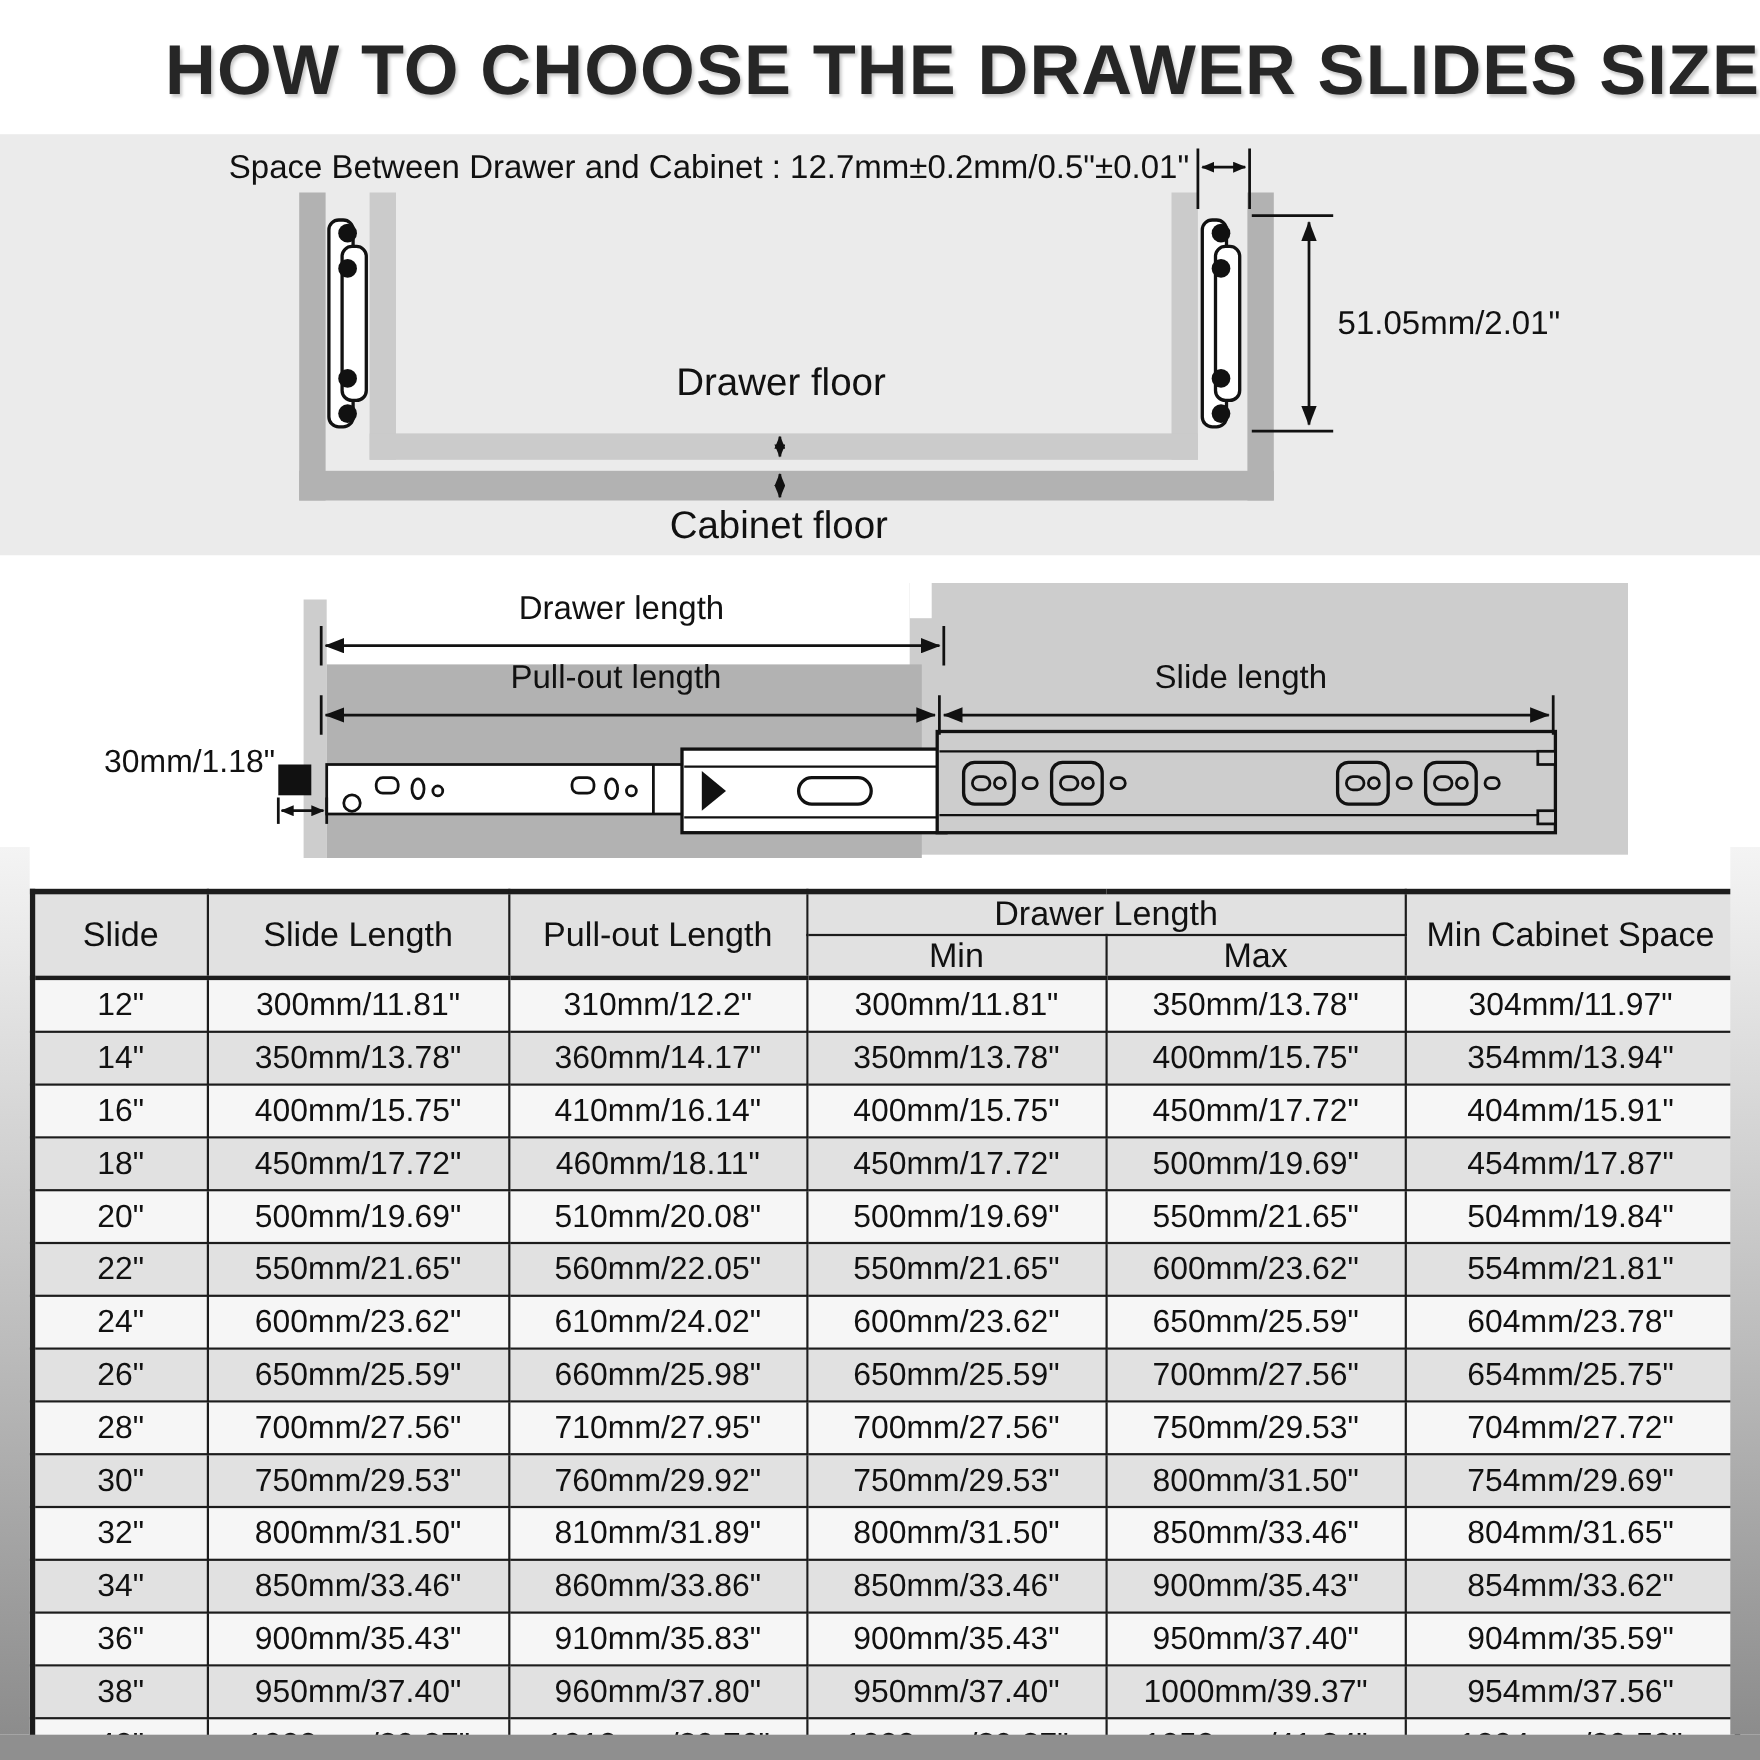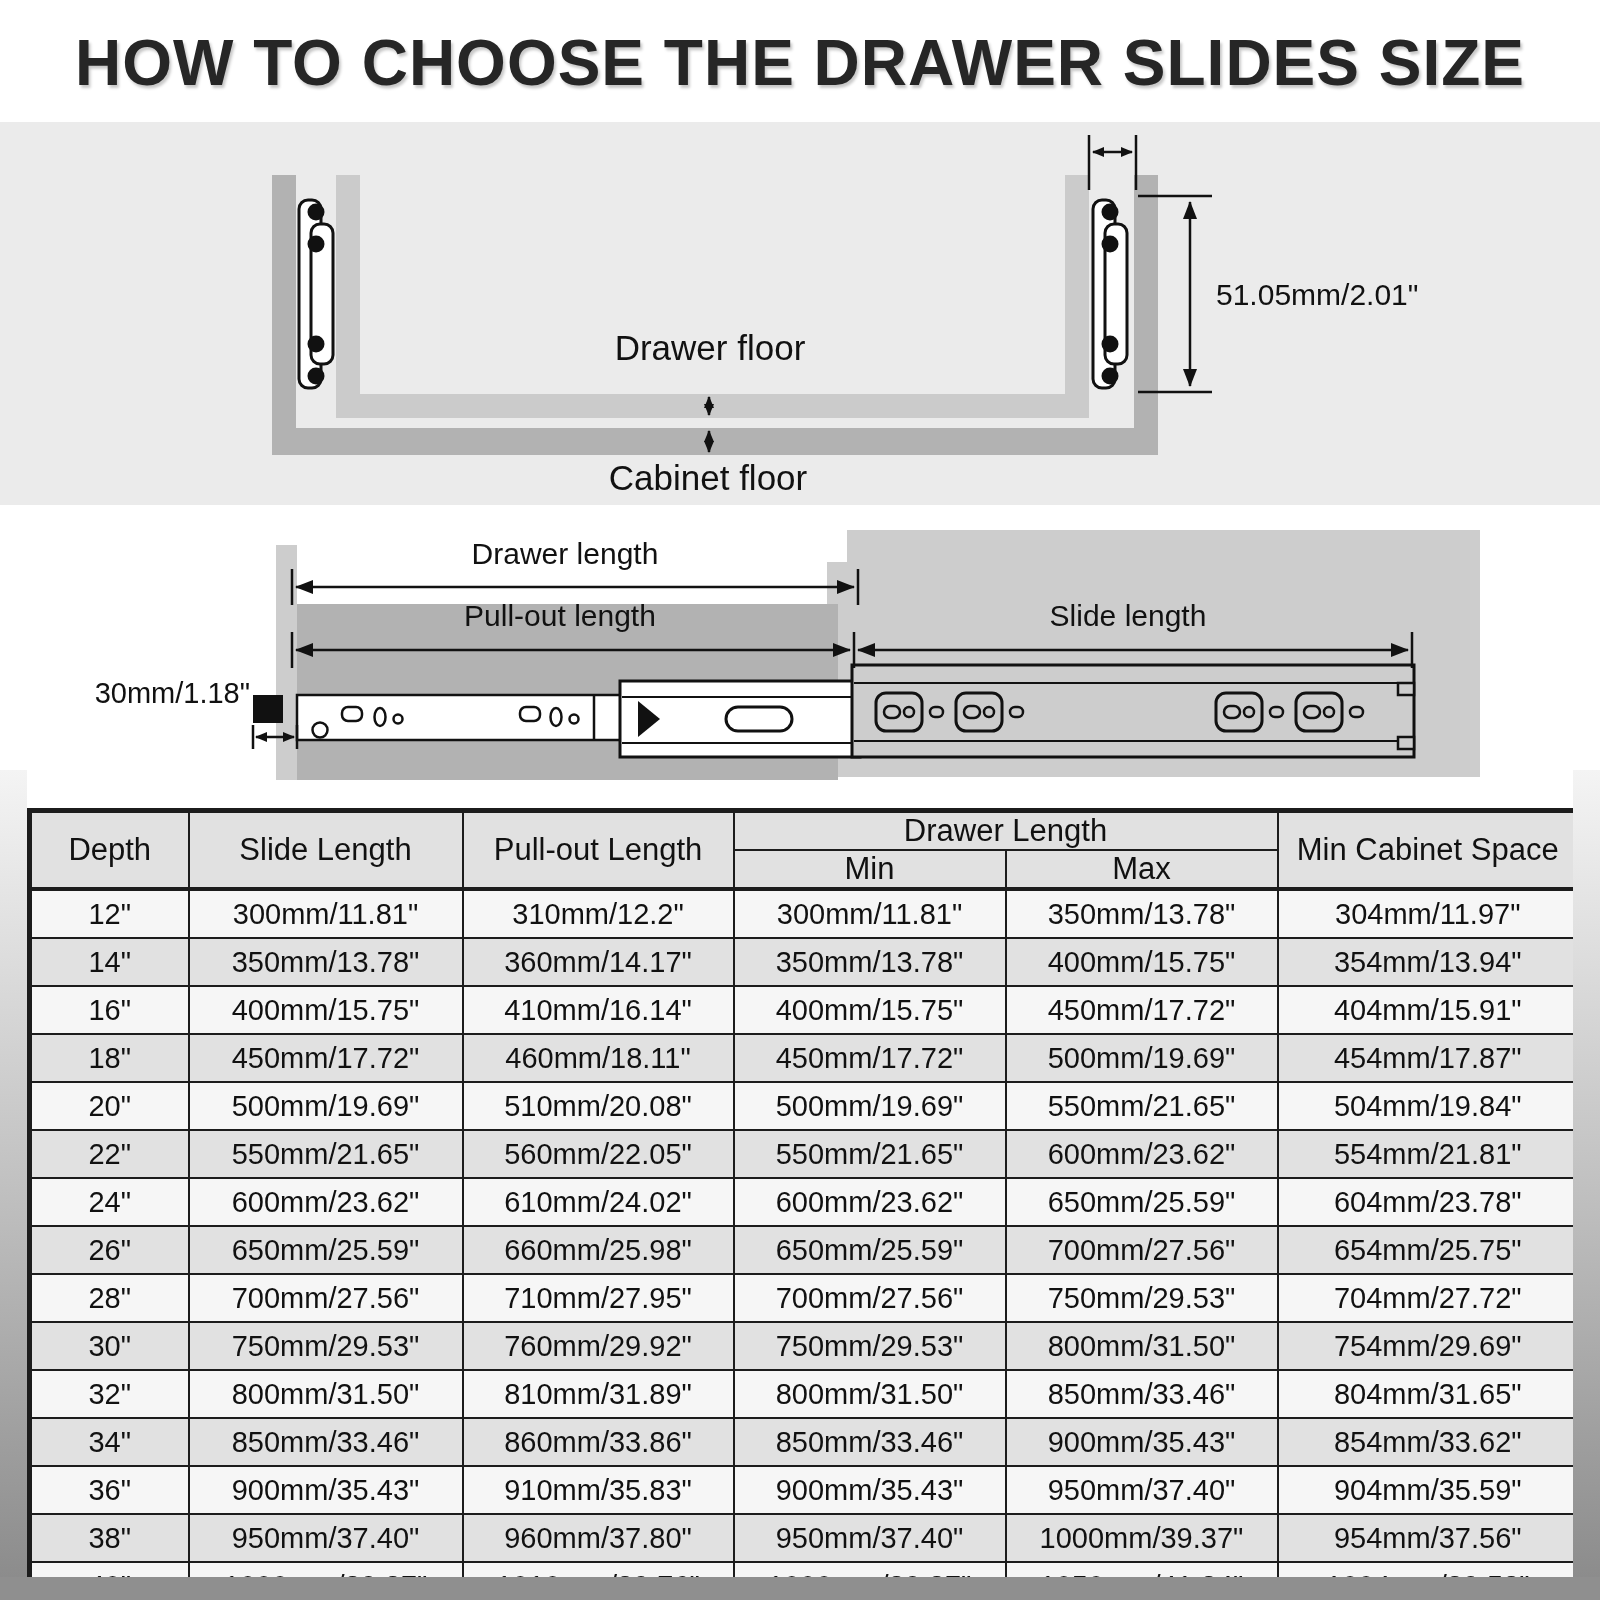--- a/index.html
+++ b/index.html
@@ -1,18 +1,18 @@
 <!DOCTYPE html>
 <html><head>
 <meta charset="utf-8">
 <style>
   html,body{margin:0;padding:0;background:#fff;}
   .page{position:relative;width:1600px;height:1600px;background:#fff;overflow:hidden;
         font-family:"Liberation Sans",sans-serif;color:#111;}
-  .title{position:absolute;left:0;top:26px;width:1600px;text-align:center;
+  .title{position:absolute;left:0;top:26px;width:1600px;text-align:right;
          font-size:64px;font-weight:bold;letter-spacing:1px;color:#262626;
          text-shadow:2px 3px 3px rgba(0,0,0,.22);white-space:nowrap;}
   .panel1{position:absolute;left:0;top:122px;width:1600px;height:383px;background:#ebebeb;}
   .panel2{position:absolute;left:0;top:505px;width:1600px;height:285px;background:#ffffff;}
   .panel1 svg,.panel2 svg{position:absolute;left:0;top:0;}
   .lbl{position:absolute;color:#111;white-space:nowrap;}
   .space-lbl{left:208px;top:14px;font-size:30px;}
   .height-lbl{left:1216px;top:156px;font-size:30px;}
   .drawer-floor-lbl{left:510px;top:206px;width:400px;text-align:center;font-size:35px;}
   .cabinet-floor-lbl{left:508px;top:336px;width:400px;text-align:center;font-size:35px;}
@@ -91,20 +91,21 @@
         <line x1="1138" y1="270" x2="1212" y2="270"></line>
         <line x1="1190" y1="80" x2="1190" y2="264" marker-start="url(#arrow-l)" marker-end="url(#arrow-l)"></line>
       </g>
 
       <g stroke="#111" stroke-width="2.5">
         <line x1="709" y1="275" x2="709" y2="293" marker-start="url(#arrow-s)" marker-end="url(#arrow-s)"></line>
         <line x1="709" y1="309" x2="709" y2="330" marker-start="url(#arrow-s)" marker-end="url(#arrow-s)"></line>
       </g>
     </svg>
 
+    <div class="lbl space-lbl">Space Between Drawer and Cabinet : 12.7mm±0.2mm/0.5"±0.01"</div>
     <div class="lbl height-lbl">51.05mm/2.01"</div>
     <div class="lbl drawer-floor-lbl">Drawer floor</div>
     <div class="lbl cabinet-floor-lbl">Cabinet floor</div>
   </div>
 
   <div class="panel2">
     <svg width="1600" height="285" viewBox="0 0 1600 285">
       <g>
         <rect x="827" y="25" width="653" height="247" fill="#cdcdcd"></rect>
         <rect x="827" y="25" width="20" height="32" fill="#ffffff"></rect>
@@ -178,21 +179,21 @@
       <colgroup>
         <col style="width:159px">
           <col style="width:274px">
           <col style="width:271px">
         <col style="width:272px">
           <col style="width:272px">
           <col style="width:302px">
       </colgroup>
       <thead>
         <tr>
-          <th rowspan="2">Depth</th>
+          <th rowspan="2">Slide</th>
           <th rowspan="2">Slide Length</th>
           <th rowspan="2">Pull-out Length</th>
           <th colspan="2">Drawer Length</th>
           <th rowspan="2">Min Cabinet Space</th>
         </tr>
         <tr>
           <th>Min</th>
           <th>Max</th>
         </tr>
       </thead>

